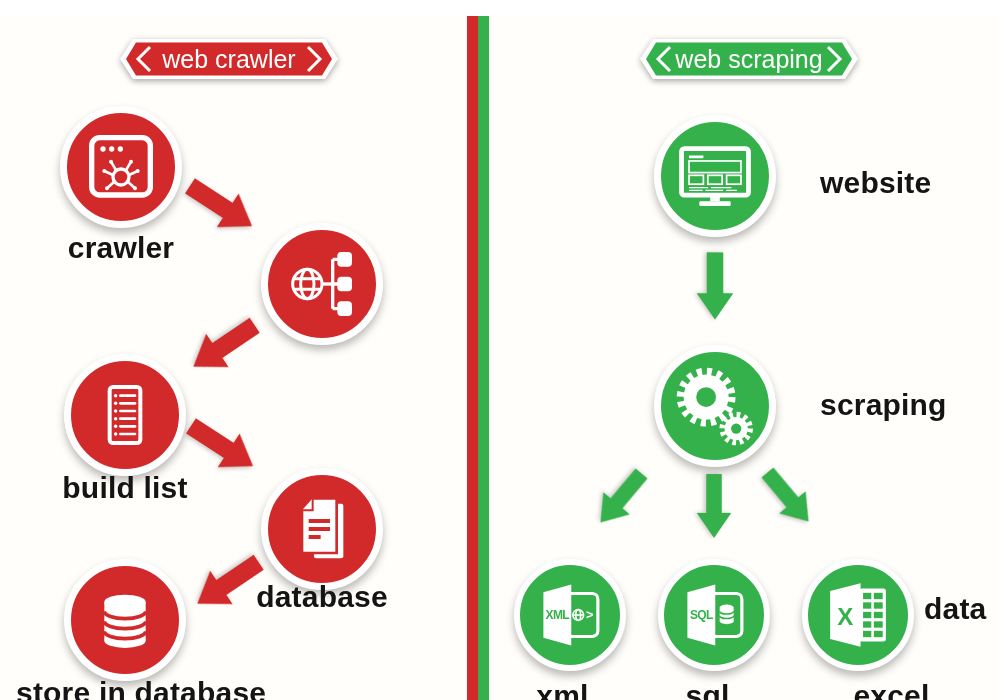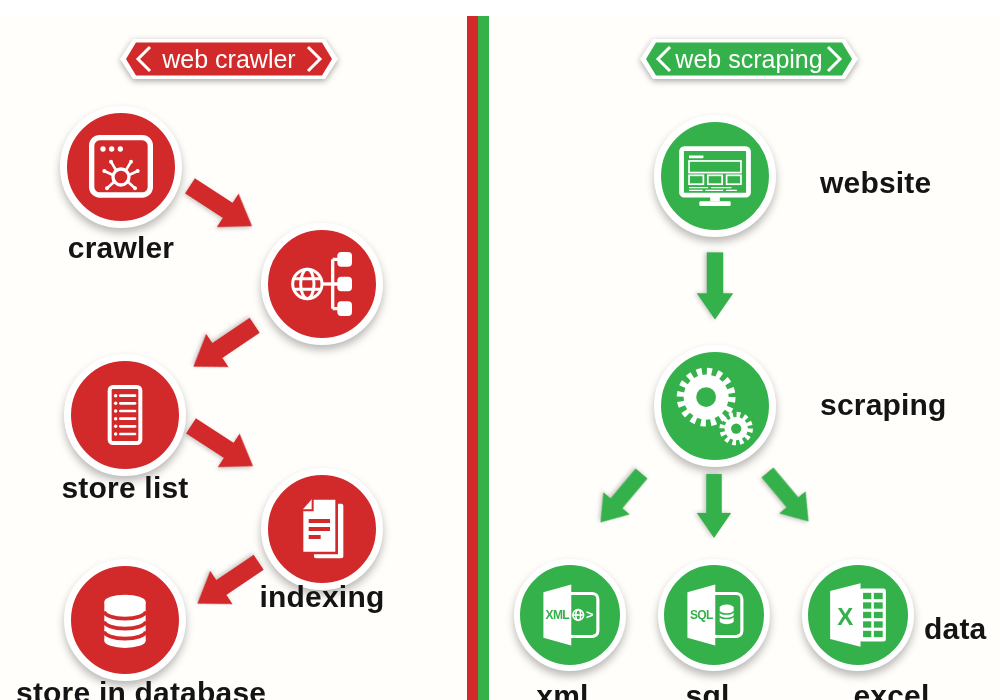--- a/index.html
+++ b/index.html
@@ -107,39 +107,39 @@
           <path d="M53 54 H75"></path>
         <circle cx="46" cy="65.5" r="2.6" stroke="none"></circle>
           <path d="M53 65.5 H75"></path>
         <circle cx="46" cy="77" r="2.6" stroke="none"></circle>
           <path d="M53 77 H75"></path>
         <circle cx="46" cy="88.5" r="2.6" stroke="none"></circle>
           <path d="M53 88.5 H75"></path>
       </g>
     </svg>
   </div>
-  <div class="label" style="left:45px;top:455px;width:160px;">store list</div>
+  <div class="label" style="left:45px;top:455px;width:160px;">build list</div>
 
   <svg class="arrow red" style="left:185px;top:408px;transform:rotate(33deg);" width="74" height="44" viewBox="0 0 74 44">
     <polygon points="0,13 45,13 45,2 74,22 45,42 45,31 0,31"></polygon>
   </svg>
 
   <div class="node big red-bg" style="left:261px;top:452px;">
     <svg width="80" height="80" viewBox="0 0 120 120">
       <rect x="48" y="22" width="44" height="82" rx="3" fill="#fff"></rect>
       <path d="M30 32 L46 14 H82 V96 H30 Z" fill="#fff" stroke="var(--red)" stroke-width="4"></path>
       <path d="M46 14 L46 32 L30 32" fill="#fff" stroke="var(--red)" stroke-width="3"></path>
       <g stroke="var(--red)" stroke-width="6" fill="none">
         <path d="M40 48 H72"></path>
           <path d="M40 60 H72"></path>
           <path d="M40 72 H58"></path>
       </g>
     </svg>
   </div>
-  <div class="label" style="left:242px;top:564px;width:160px;">indexing</div>
+  <div class="label" style="left:242px;top:564px;width:160px;">database</div>
 
   <svg class="arrow red" style="left:191px;top:545px;transform:rotate(146deg);" width="74" height="44" viewBox="0 0 74 44">
     <polygon points="0,13 45,13 45,2 74,22 45,42 45,31 0,31"></polygon>
   </svg>
 
   <div class="node big red-bg" style="left:64px;top:543px;">
     <svg width="80" height="80" viewBox="0 0 120 120">
       <ellipse cx="60" cy="33" rx="31" ry="11" fill="#fff"></ellipse>
       <rect x="29" y="33" width="62" height="58" fill="#fff"></rect>
       <ellipse cx="60" cy="91" rx="31" ry="11" fill="#fff"></ellipse>
@@ -249,15 +249,15 @@
           <rect x="85" y="70" width="14" height="10"></rect>
         <rect x="68" y="85" width="13" height="10"></rect>
           <rect x="85" y="85" width="14" height="10"></rect>
       </g>
       <polygon points="16,22 64,10 64,110 16,98" fill="#fff"></polygon>
       <text x="40" y="75" text-anchor="middle" font-size="38" font-weight="bold" fill="var(--green)">X</text>
     </svg>
   </div>
   <div class="label" style="left:819px;top:663px;width:145px;">excel</div>
 
-  <div class="label left-align" style="left:924px;top:596px;width:70px;">data</div>
+  <div class="label left-align" style="left:924px;top:576px;width:70px;">data</div>
 
 </div>
 
 </body></html>

